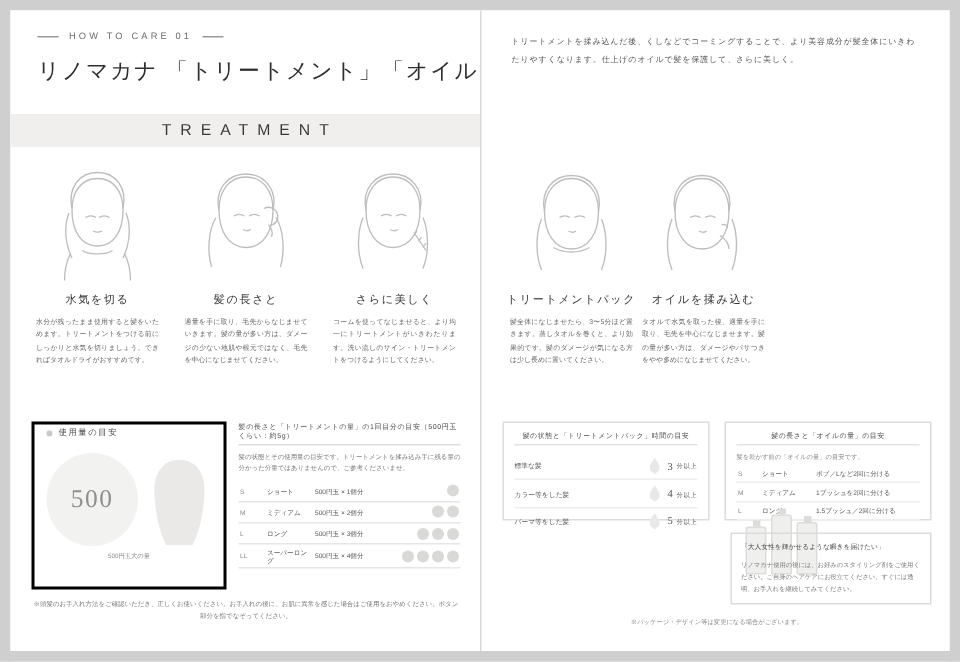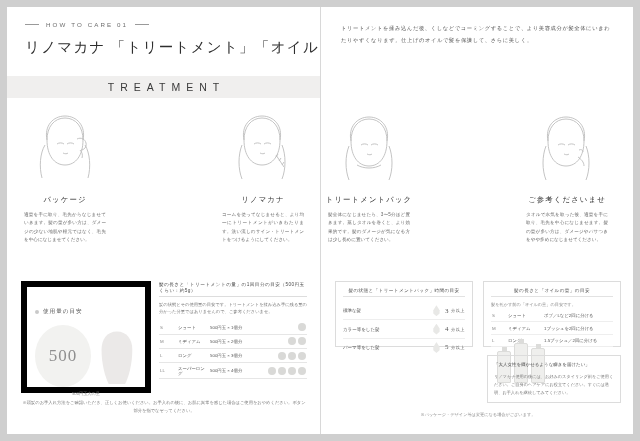--- a/index.html
+++ b/index.html
@@ -106,23 +106,23 @@
     color: #666;
     text-align: justify;
     padding: 0 3px;
   }
 
   
   .amount-box {
     position: absolute;
     left: 14px; top: 274px;
     width: 130px; height: 112px;
-    border: 6px solid #000000;
+    border: 2px solid #000000;
     box-sizing: border-box;
-    padding: 21px 8px;
+    padding: 2px 8px;
   }
   .amount-head {
     font-size: 5.6px;
     color: #4a4a4a;
     letter-spacing: 1px;
     display: flex;
     align-items: center;
     gap: 4px;
   }
   .dot { width:4px;height:4px;border-radius:50%;background:#c9c9c9;display:inline-block; }
@@ -217,24 +217,24 @@
   .band-r .fill span {
     font-family: "Liberation Serif", serif;
     font-size: 10.5px;
     letter-spacing: 6px;
     color: #ffffff;
     padding-left: 6px;
   }
 
   .steps-r {
     position: absolute;
-    top: 100px; left: 4px;
+    top: 100px; left: 16px;
     width: 286px;
     display: flex;
-    justify-content: space-between;
+    justify-content: flex-start;
   }
 
   .r-box {
     position: absolute;
     border: 1px solid #dcdcdc;
     box-sizing: border-box;
     padding: 6px 7px;
   }
   .box-title {
     font-size: 4.6px;
@@ -342,53 +342,70 @@
           <span class="bar"></span>
         </div>
         <div class="l-title">リノマカナ 「トリートメント」「オイル」の仕方</div>
       </div>
 
       <div class="band">
         <span class="band-label">TREATMENT</span>
       </div>
 
       <div class="steps">
+        <div class="step">
+          <div class="step-illo">
+            <svg width="64" height="80" viewBox="0 0 64 80">
+              <g fill="none" stroke="#bdbdbd" stroke-width="0.9">
+                <path d="M32 10c11 0 17 9 17 21 0 14-6 24-17 24s-17-10-17-24c0-12 6-21 17-21z"></path>
+                <path d="M15 30c-3-14 5-24 17-24s20 10 17 24"></path>
+                <path d="M13 33c-4 10-2 22 2 30M51 33c4 10 2 22-2 30"></path>
+                <path d="M24 36c2-1.5 5-1.5 7 0M33 36c2-1.5 5-1.5 7 0"></path>
+                <path d="M29 45c2 1 4 1 6 0"></path>
+                <path d="M14 60c-3 6-4 12-4 18M50 60c3 6 4 12 4 18"></path>
+                <path d="M22 58c4 3 16 3 20 0"></path>
+              </g>
+            </svg>
+          </div>
+          <div class="step-title">水気を切る</div>
+          <div class="step-body">水分が残ったまま使用すると髪をいためます。トリートメントをつける前にしっかりと水気を切りましょう。できればタオルドライがおすすめです。</div>
+        </div>
 
         <div class="step">
           <div class="step-illo">
             <svg width="64" height="80" viewBox="0 0 64 80">
               <g fill="none" stroke="#bdbdbd" stroke-width="0.9">
                 <path d="M32 9c11 0 18 9 18 22 0 15-7 25-18 25s-18-10-18-25c0-13 7-22 18-22z"></path>
                 <path d="M14 31c-3-14 6-24 18-24s21 10 18 24"></path>
                 <path d="M24 35c2-1.5 5-1.5 7 0M34 35c2-1.5 5-1.5 7 0"></path>
                 <path d="M30 44c2 1 4 1 5 0"></path>
                 <path d="M12 36c-5 8-6 22-3 33M52 36c5 8 6 22 3 33"></path>
                 <path d="M44 30c4-2 8 0 9 4 1 4-2 7-5 7"></path>
                 <path d="M47 41c2 2 3 5 2 8"></path>
               </g>
             </svg>
           </div>
-          <div class="step-title">パッケージ</div>
+          <div class="step-title">髪の長さと</div>
           <div class="step-body">適量を手に取り、毛先からなじませていきます。髪の量が多い方は、ダメージの少ない地肌や根元ではなく、毛先を中心になじませてください。</div>
         </div>
 
         <div class="step">
           <div class="step-illo">
             <svg width="64" height="80" viewBox="0 0 64 80">
               <g fill="none" stroke="#bdbdbd" stroke-width="0.9">
                 <path d="M31 9c11 0 18 9 18 22 0 15-7 25-18 25s-18-10-18-25c0-13 7-22 18-22z"></path>
                 <path d="M13 31c-3-14 6-24 18-24s21 10 18 24"></path>
                 <path d="M23 35c2-1.5 5-1.5 7 0M33 35c2-1.5 5-1.5 7 0"></path>
                 <path d="M29 44c2 1 4 1 5 0"></path>
                 <path d="M11 36c-4 10-4 24 0 34M51 36c4 10 4 24 0 34"></path>
                 <path d="M45 46l8 12M47 45l-2 3M50 49l-2 3M53 53l-2 3"></path>
               </g>
             </svg>
           </div>
-          <div class="step-title">リノマカナ</div>
+          <div class="step-title">さらに美しく</div>
           <div class="step-body">コームを使ってなじませると、より均一にトリートメントがいきわたります。洗い流しのサイン・トリートメントをつけるようにしてください。</div>
         </div>
       </div>
 
       <div class="amount-box">
         <div class="amount-head">
           <span class="dot"></span>
           <span>使用量の目安</span>
         </div>
         <div class="coin-wrap">
@@ -488,21 +505,21 @@
                 <path d="M31 10c11 0 18 9 18 22 0 15-7 25-18 25s-18-10-18-25c0-13 7-22 18-22z"></path>
                 <path d="M13 32c-3-14 6-24 18-24s21 10 18 24"></path>
                 <path d="M23 36c2-1.5 5-1.5 7 0M33 36c2-1.5 5-1.5 7 0"></path>
                 <path d="M29 45c2 1 4 1 5 0"></path>
                 <path d="M11 37c-4 10-4 24 0 34M51 37c4 10 4 24 0 34"></path>
                 <path d="M43 48c3 2 6 5 6 9"></path>
                 <path d="M44 41c2-1 4 0 4 2"></path>
               </g>
             </svg>
           </div>
-          <div class="step-title">ご参考くださいませ</div>
+          <div class="step-title">オイルを揉み込む</div>
           <div class="step-body">タオルで水気を取った後、適量を手に取り、毛先を中心になじませます。髪の量が多い方は、ダメージやパサつきをやや多めになじませてください。</div>
         </div>
       </div>
 
       <div class="r-box" style="left:14px; top:274px; width:138px; height:66px;">
         <div class="box-title">髪の状態と「トリートメントパック」時間の目安</div>
         <div class="time-row">
           <span class="lbl">標準な髪</span>
           <span class="drop"></span>
           <span class="min">3</span>

